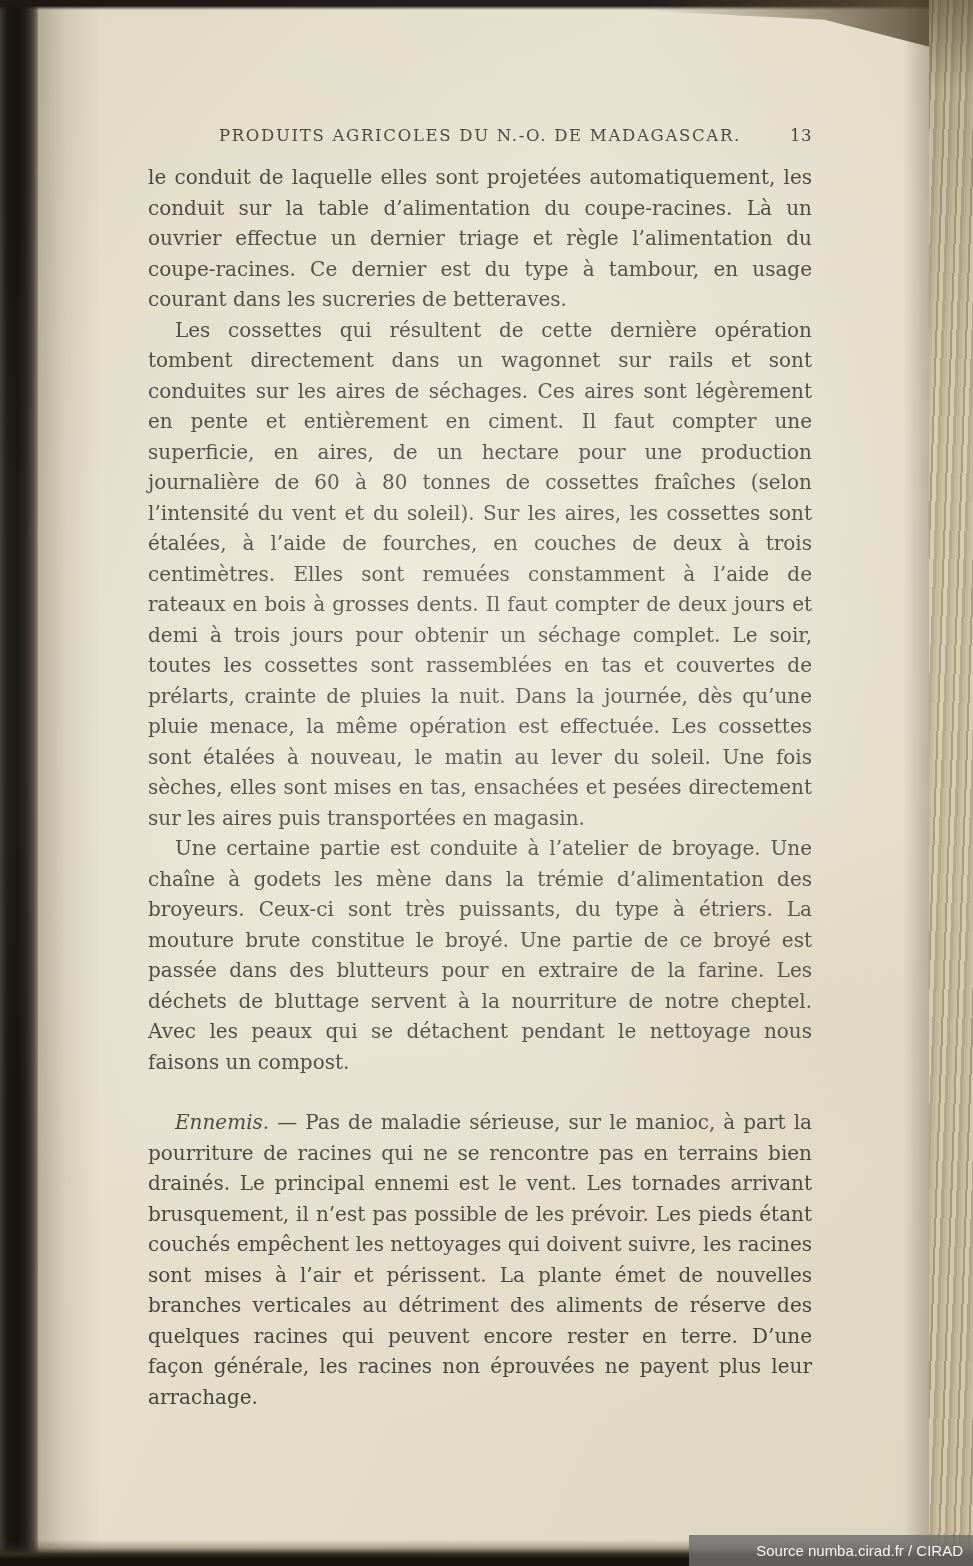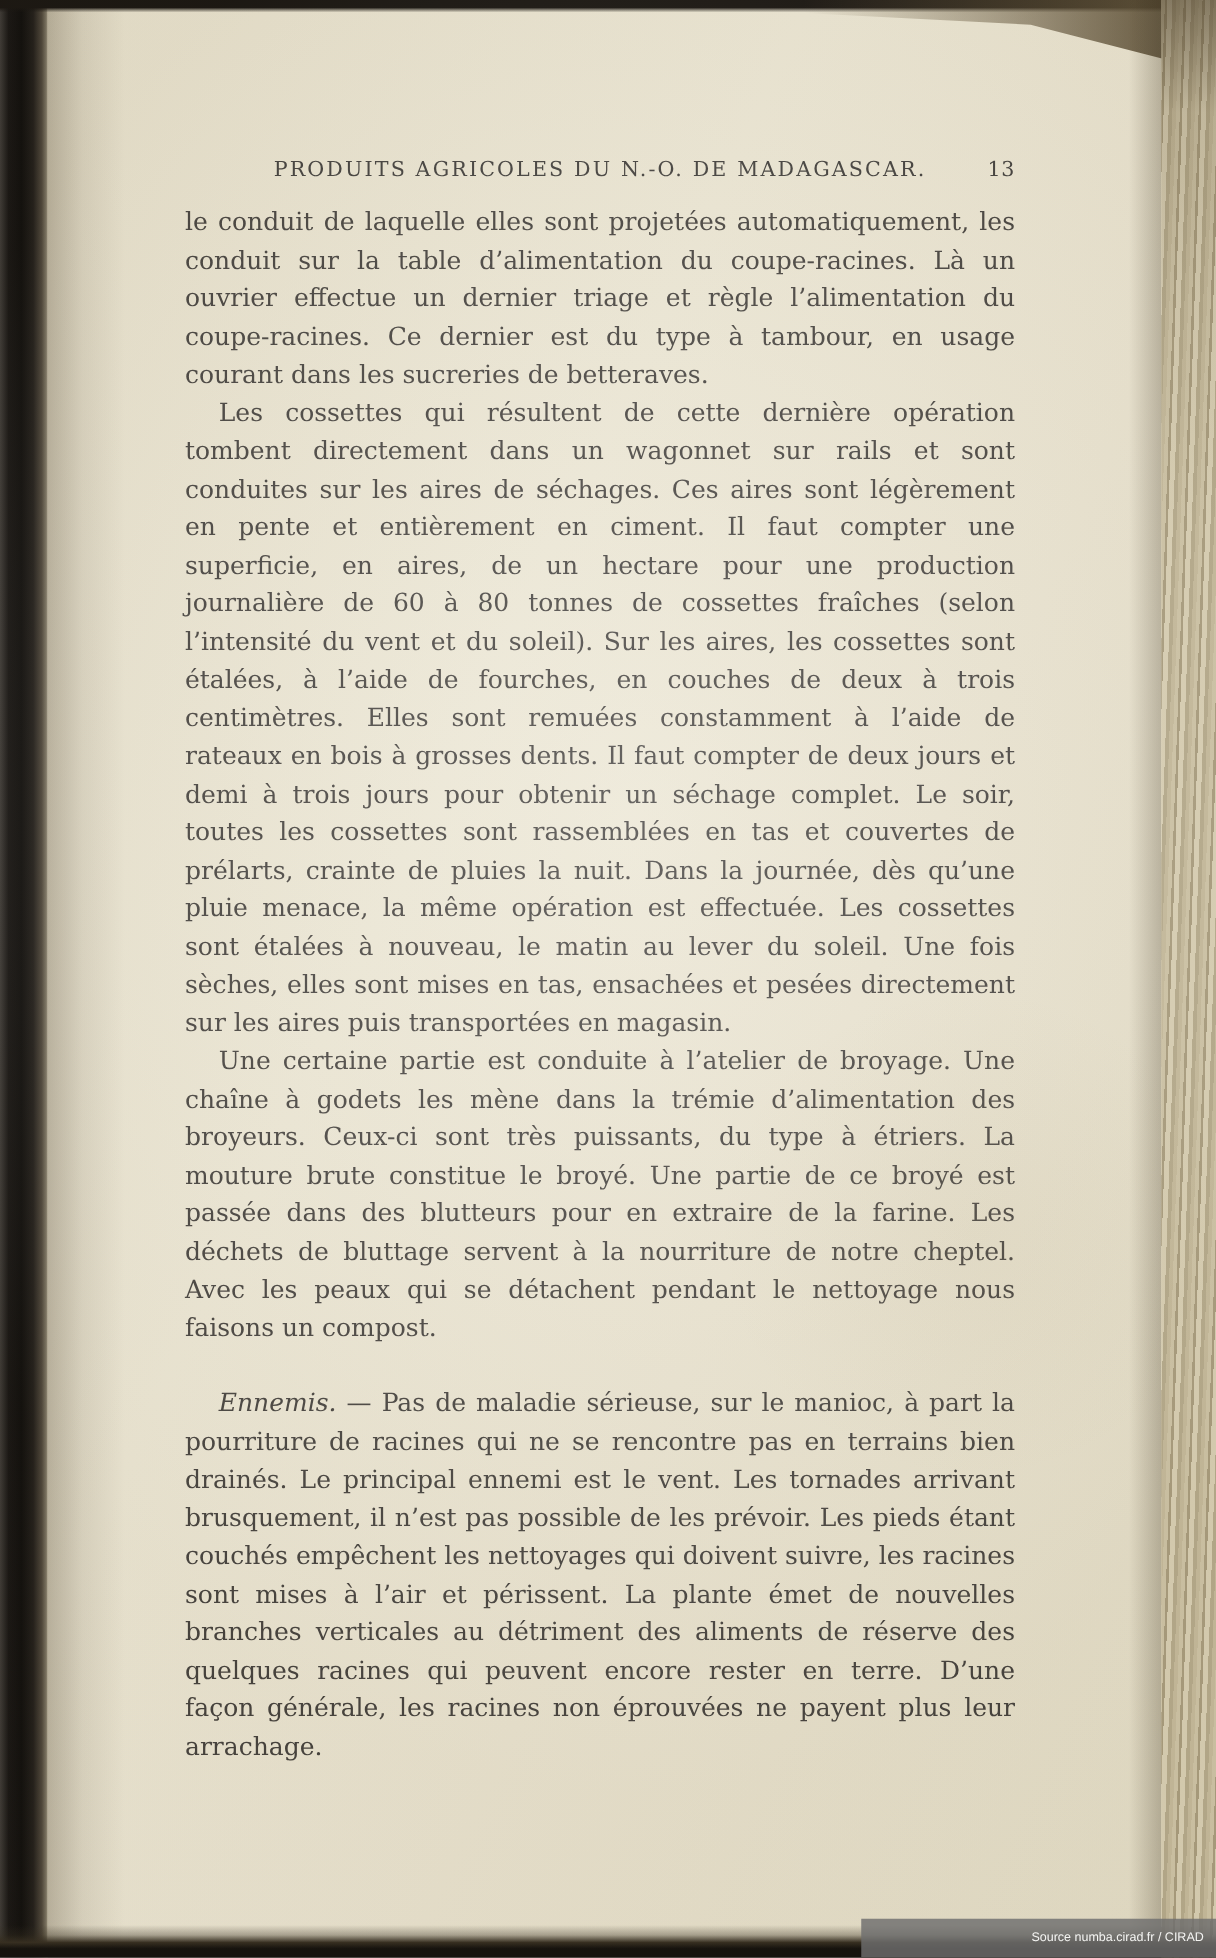--- a/index.html
+++ b/index.html
@@ -77,21 +77,21 @@
   .text-block p{margin:0;text-indent:27px;}
   .text-block p.noindent{text-indent:0;}
   .text-block p.spaced{margin-top:30px;}
   .text-block em{font-style:italic;}
   
   .source-bar{
     position:absolute;right:0;bottom:0;height:31px;width:284px;
     background:rgba(110,110,110,0.82);
     color:#f4f4f2;
     font-family:"Liberation Sans","DejaVu Sans",sans-serif;
-    font-size:10px;
+    font-size:15px;
     display:flex;align-items:center;justify-content:flex-end;
     padding:0 10px;box-sizing:border-box;
     z-index:5;
   }
 </style>
 </head>
 <body>
 
 <div class="scan">
 

